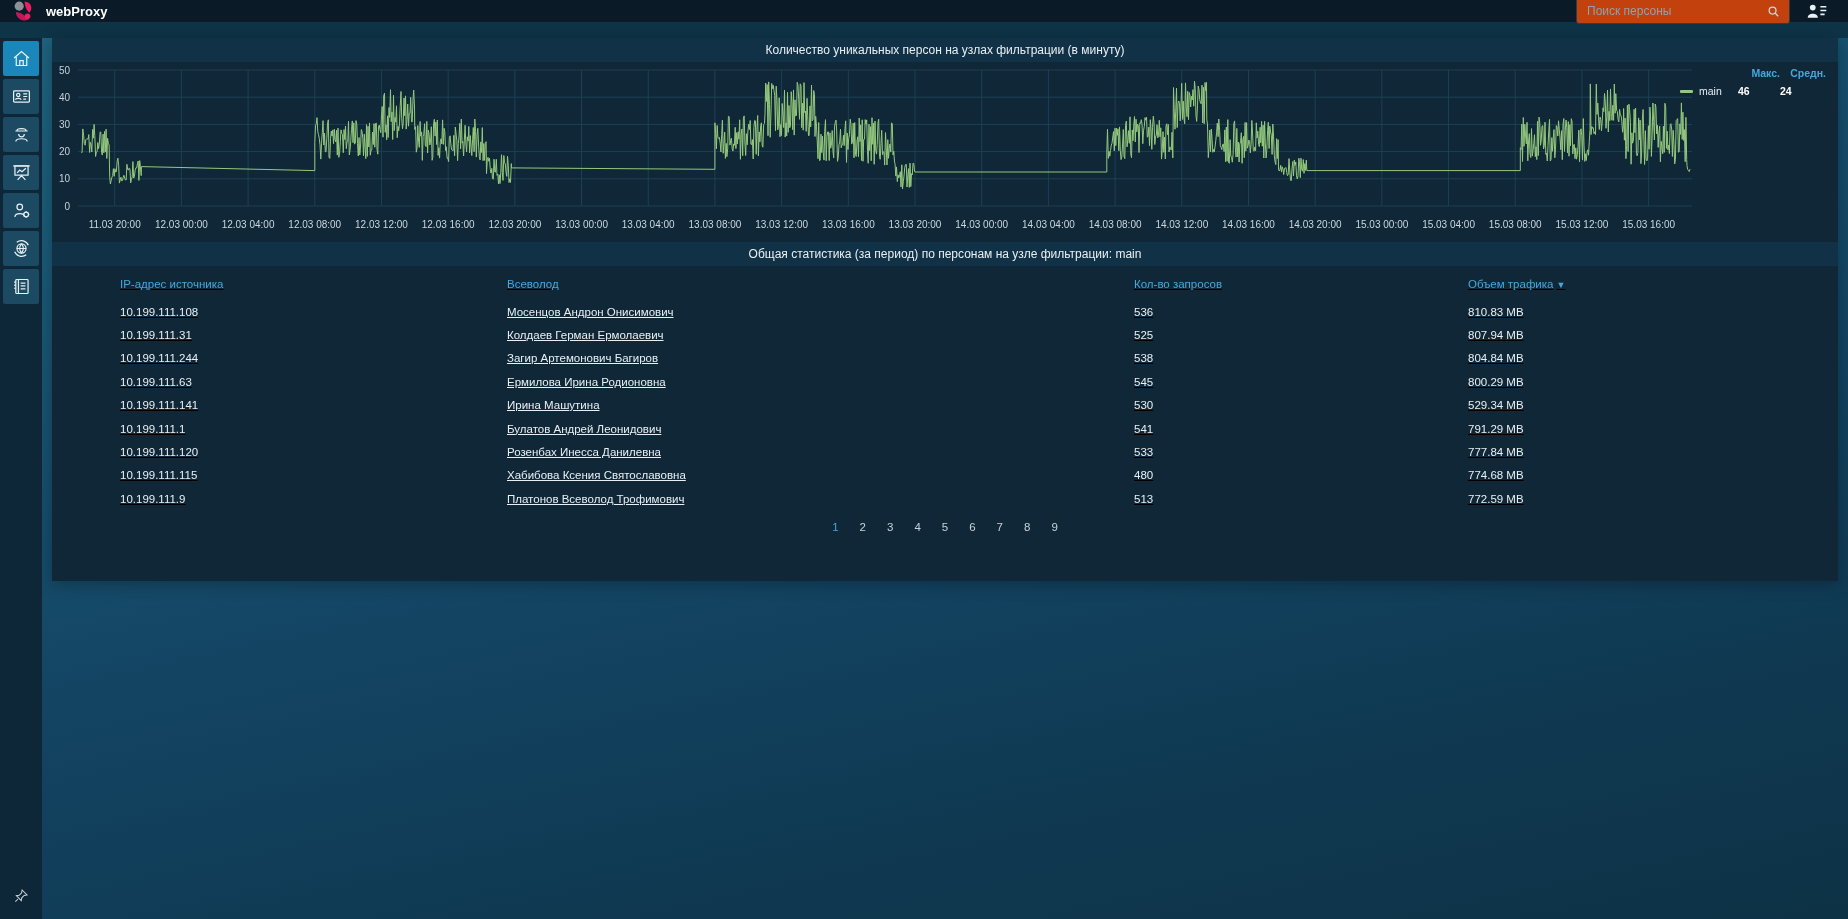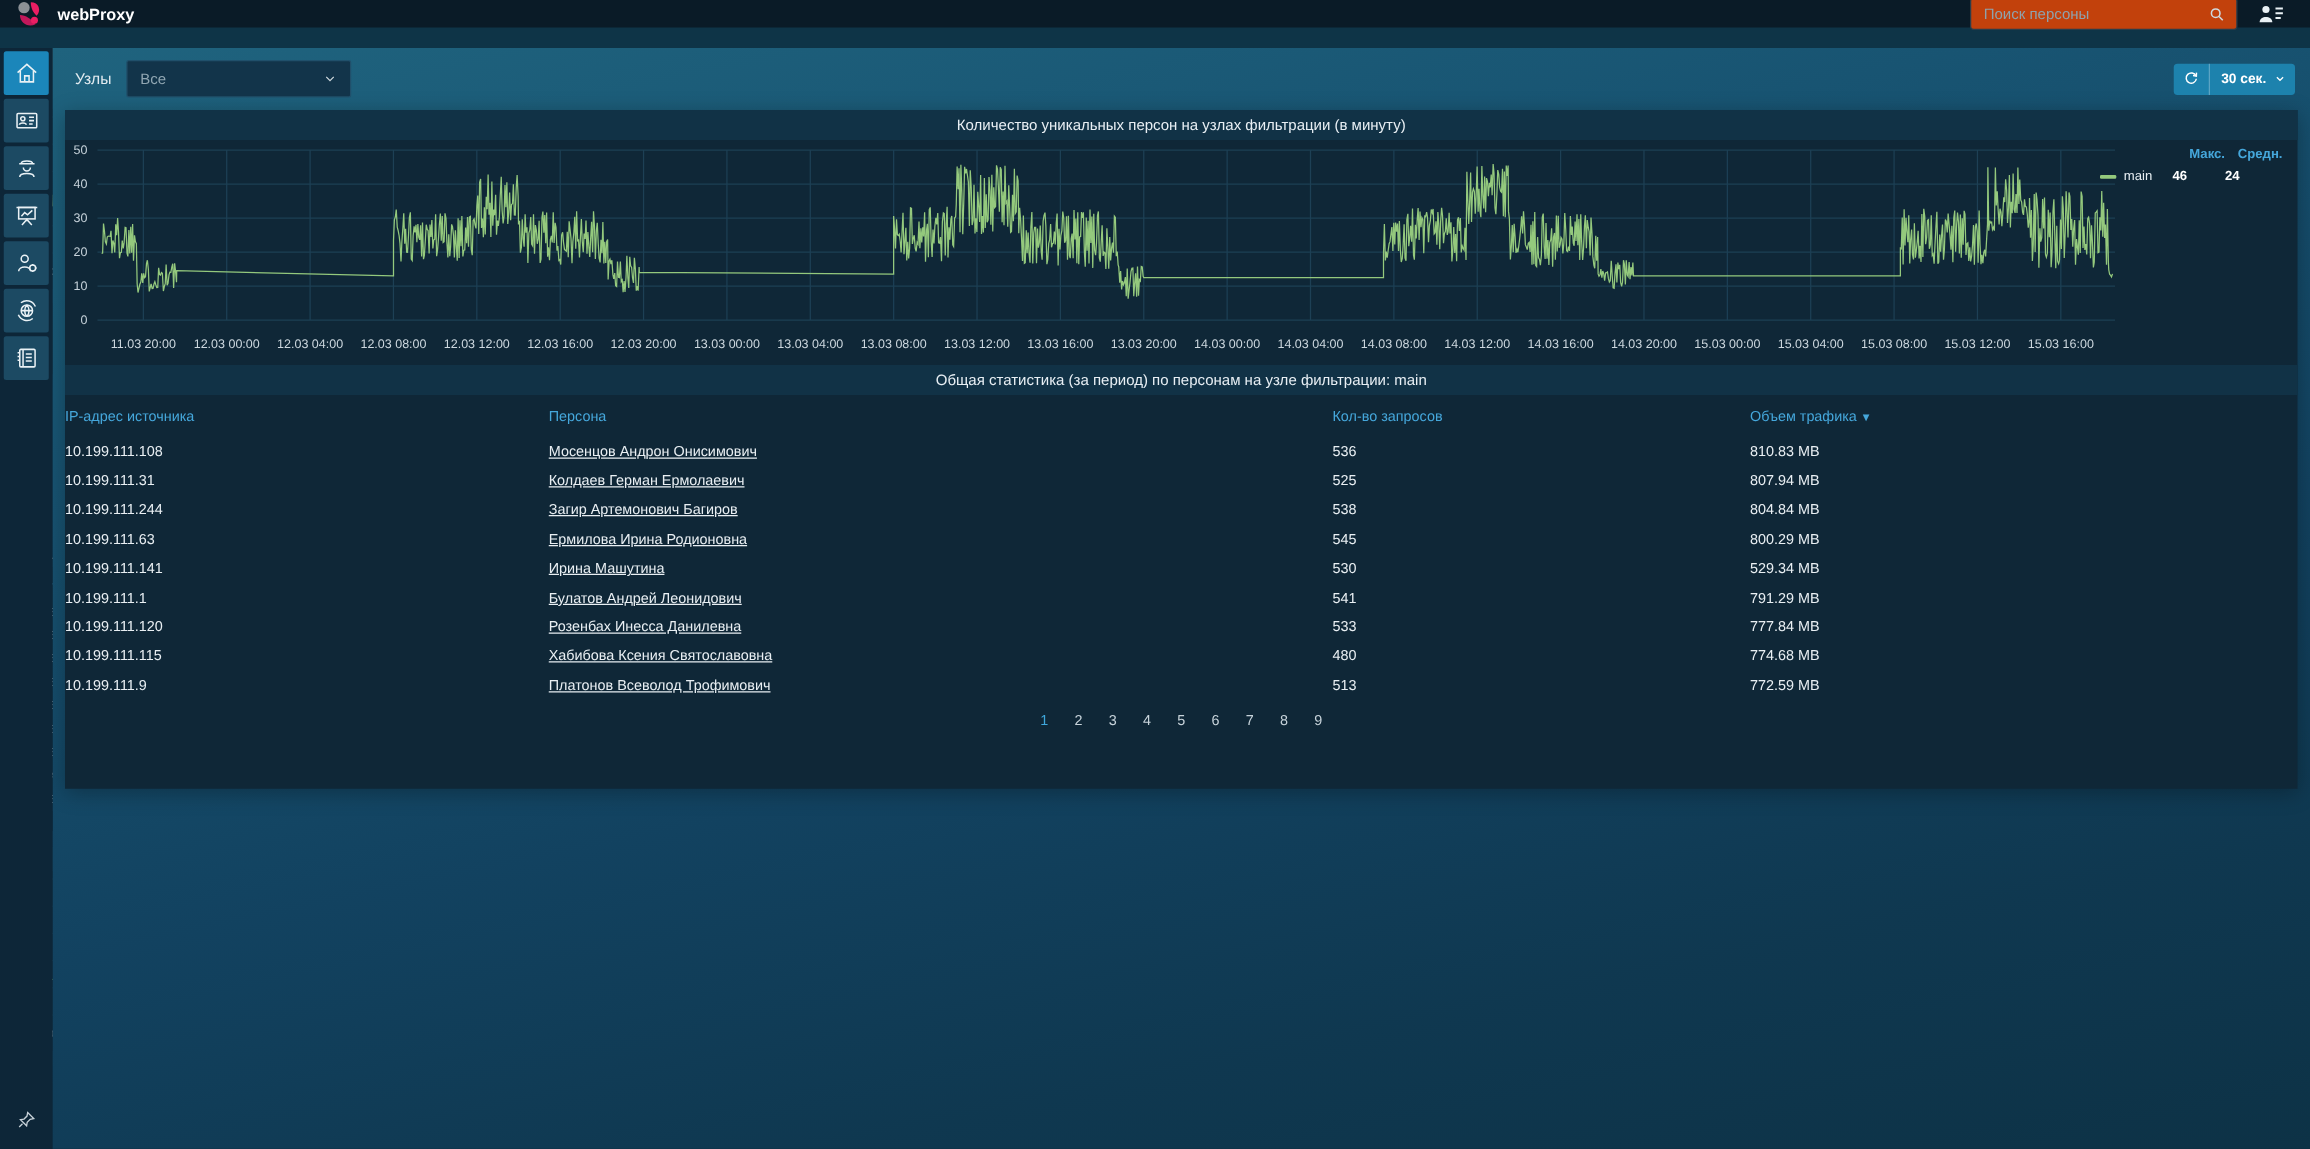--- a/index.html
+++ b/index.html
@@ -55,21 +55,21 @@
   .chart-wrap { position:relative; height:180px; }
   #chart-svg { display:block; width:1786px; height:180px; }
   .legend { position:absolute; top:5px; right:12px; display:grid;
     grid-template-columns:58px 42px 46px; row-gap:6px; font-size:10.5px; align-items:center; }
   .lg-h { color:#45a7db; font-weight:bold; text-align:right; }
   .lg-name { color:#e8eff4; display:flex; align-items:center; }
   .lg-dash { width:13px; height:3px; border-radius:1px; margin-right:6px; flex:none; }
   .lg-val { color:#ffffff; font-weight:bold; }
 
   
-  .table { padding-right:12px; font-size:11.5px; margin-top:2px; }
+  .table { padding-left:68px; padding-right:12px; font-size:11.5px; margin-top:2px;text-decoration:underline; }
   .t-head { display:grid; grid-template-columns:387px 627px 334px 1fr; height:32px;
     align-items:center; color:#45a7db; }
   .t-head > div { cursor:pointer; }
   .sort-ic { font-size:9px; margin-left:3px; }
   .t-row { display:grid; grid-template-columns:387px 627px 334px 1fr; height:23.4px;
     align-items:center; color:#e9eff3; }
   .plink { color:#e9eff3; text-decoration:underline; cursor:pointer; }
 
   .pagination { display:flex; justify-content:center; gap:9px; margin-top:8px;
     font-size:11.5px; color:#c7d3da; }
@@ -158,45 +158,20 @@
     </div>
     <div class="pin-btn">
       <svg width="18" height="18" viewBox="0 0 24 24" fill="none" stroke="currentColor" stroke-width="1.4">
         <path d="M13.5 4 L20 10.5 L16.2 11.2 L13 14.4 L12.4 18.2 L5.8 11.6 L9.6 11 L12.8 7.8 Z"></path>
         <path d="M8 16 L4.5 19.5"></path>
       </svg>
     </div>
   </nav>
 
 <main class="main">
-  <div class="toolbar">
-    <span class="nodes-label">Узлы</span>
-    <div class="select">
-      <span>Все</span>
-      <span class="chev">
-        <svg width="12" height="12" viewBox="0 0 24 24" fill="none" stroke="currentColor" stroke-width="2">
-          <path d="M6 9 L12 15 L18 9"></path>
-        </svg>
-      </span>
-    </div>
-    <div class="refresh-btn">
-      <span class="refresh-ic">
-        <svg width="14" height="14" viewBox="0 0 24 24" fill="none" stroke="currentColor" stroke-width="2">
-          <path d="M18.4 8 A7 7 0 1 0 19 12"></path>
-          <path d="M19.2 3.6 L19 8.4 L14.4 7.6"></path>
-        </svg>
-      </span>
-      <span class="refresh-label">30 сек.</span>
-      <span class="chev">
-        <svg width="10" height="10" viewBox="0 0 24 24" fill="none" stroke="currentColor" stroke-width="2.4">
-          <path d="M6 9 L12 15 L18 9"></path>
-        </svg>
-      </span>
-    </div>
-  </div>
 
   <section class="panel">
     <div class="panel-title">Количество уникальных персон на узлах фильтрации (в минуту)</div>
 
     <div class="chart-wrap">
       <svg id="chart-svg" viewBox="0 0 1786 180">
           <g>
             <line x1="26" x2="1640" y1="144" y2="144" stroke="#1d4055" stroke-width="1"></line>
             <text x="18" y="147.5" fill="#c6d2da" font-size="10" text-anchor="end">0</text>
             <line x1="26" x2="1640" y1="116.8" y2="116.8" stroke="#1d4055" stroke-width="1"></line>
@@ -271,21 +246,21 @@
         <span class="lg-val">46</span>
         <span class="lg-val">24</span>
       </div>
     </div>
 
     <div class="panel-title">Общая статистика (за период) по персонам на узле фильтрации: main</div>
 
     <div class="table">
       <div class="t-head">
         <div><span>IP-адрес источника</span></div>
-        <div><span>Персона</span></div>
+        <div><span>Всеволод</span></div>
         <div><span>Кол-во запросов</span></div>
         <div><span>Объем трафика</span><span class="sort-ic">▼</span></div>
       </div>
       <div id="t-body">
           <div class="t-row">
             <div>10.199.111.108</div>
             <div><a class="plink">Мосенцов Андрон Онисимович</a></div>
             <div>536</div>
             <div>810.83 MB</div>
           </div>

